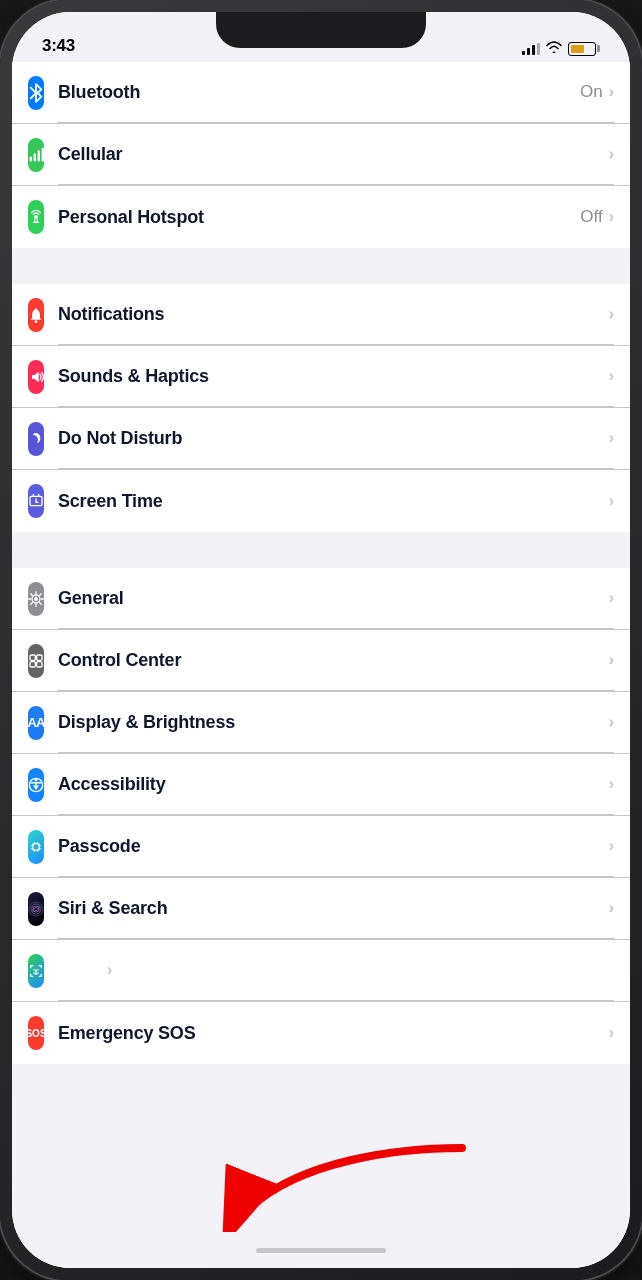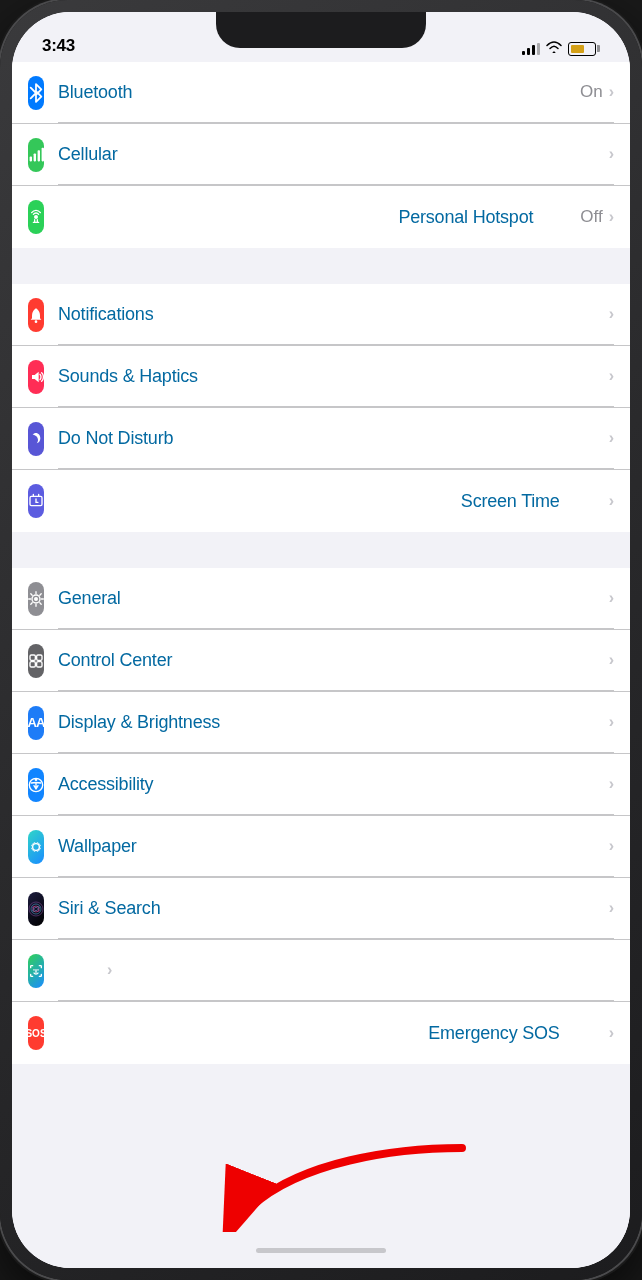--- a/index.html
+++ b/index.html
@@ -203,27 +203,27 @@
       flex: 1;
       display: flex;
       align-items: center;
       justify-content: space-between;
       height: 100%;
       border-bottom: 0.5px solid #c6c6c8;
     }
 
     .settings-item:last-child .item-content {
       border-bottom: none;
-      justify-content: flex-end;
     }
 
     .item-label {
       font-size: 18px;
-      color: #0369a1;
+      color: #0f172a;
       letter-spacing: -0.2px;
+      font-weight: bold;
     }
 
     .item-right {
       display: flex;
       align-items: center;
       gap: 4px;
       margin-left: 47px;
     }
 
     .item-value {
@@ -506,21 +506,21 @@
             <div class="item-icon" style="background: linear-gradient(135deg, #30d5c8, #1a8cff);">
               <svg width="20" height="20" viewBox="0 0 24 24" fill="white">
                 <circle cx="12" cy="12" r="5" fill="none" stroke="white" stroke-width="2"></circle>
                 <path d="M12 7 C13.5 5 15 5 16 6.5 M12 7 C10.5 5 9 5 8 6.5" stroke="white" stroke-width="1.5" fill="none" stroke-linecap="round"></path>
                 <path d="M7 12 C5 10.5 5 9 6.5 8 M7 12 C5 13.5 5 15 6.5 16" stroke="white" stroke-width="1.5" fill="none" stroke-linecap="round"></path>
                 <path d="M12 17 C10.5 19 9 19 8 17.5 M12 17 C13.5 19 15 19 16 17.5" stroke="white" stroke-width="1.5" fill="none" stroke-linecap="round"></path>
                 <path d="M17 12 C19 13.5 19 15 17.5 16 M17 12 C19 10.5 19 9 17.5 8" stroke="white" stroke-width="1.5" fill="none" stroke-linecap="round"></path>
               </svg>
             </div>
             <div class="item-content">
-              <span class="item-label">Wallpaper</span>
+              <span class="item-label">Passcode</span>
               <div class="item-right">
                 <span class="chevron">›</span>
               </div>
             </div>
           </div>
 
           <div class="settings-item">
             <div class="item-icon" style="background: linear-gradient(135deg, #1c1c3e 0%, #000 100%);">
               <svg width="22" height="22" viewBox="0 0 32 32">
                 <circle cx="16" cy="16" r="14" fill="none" stroke="#9b59b6" stroke-width="1.5" opacity="0.6"></circle>

